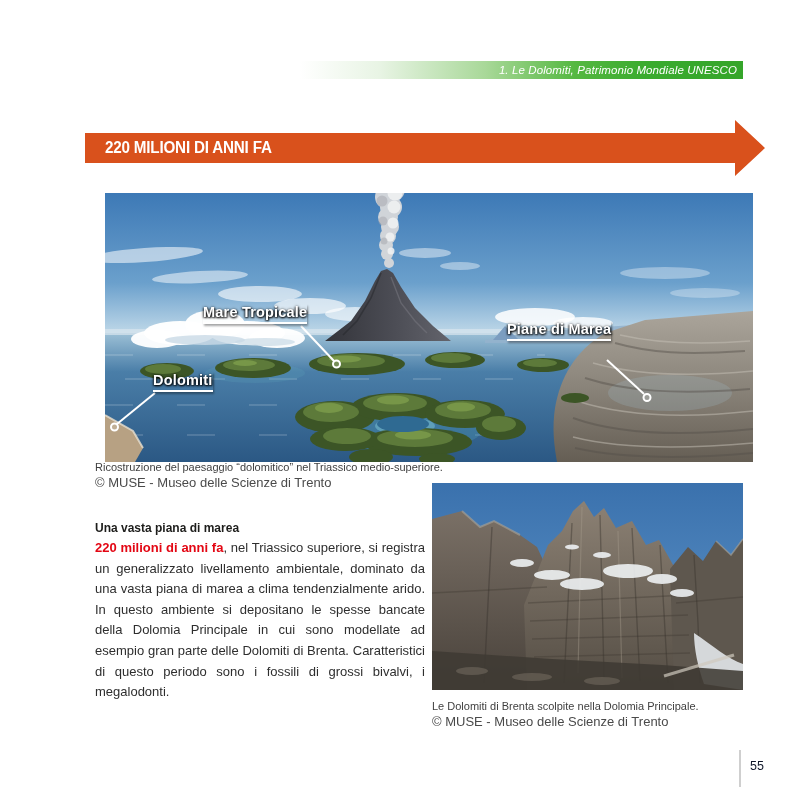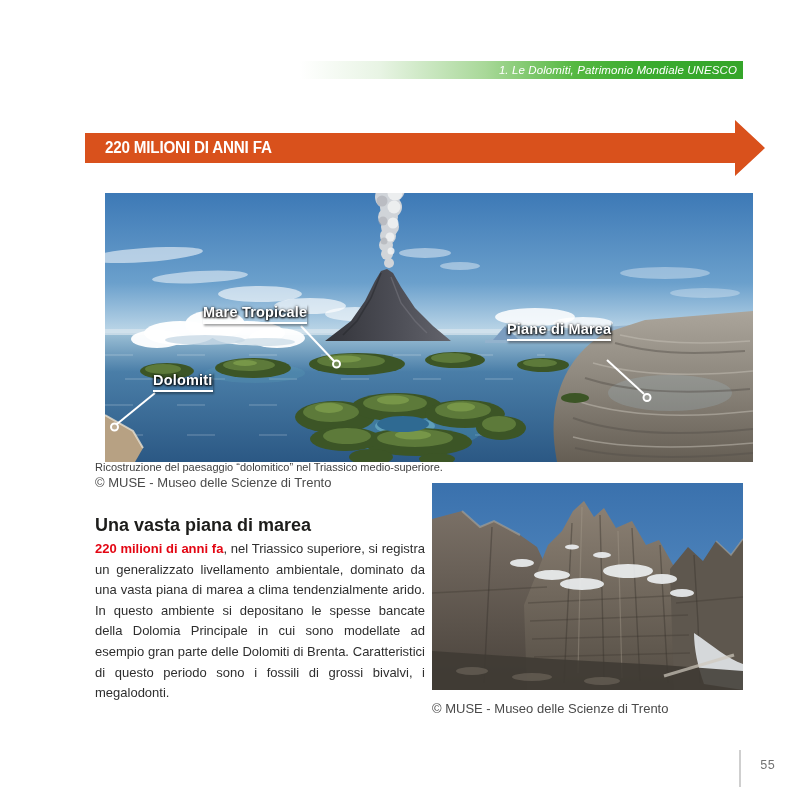--- a/index.html
+++ b/index.html
@@ -32,32 +32,32 @@
 
   
   .cap{position:absolute;color:#3f3f3f;}
   .cap .line1{font-size:11px;line-height:13px;}
   .cap .line2{font-size:13px;line-height:11px;margin-top:3px;color:#4a4a4a;}
   .cap-ill{left:95px;top:461px;width:620px;}
   .cap-photo{left:432px;top:700px;width:320px;}
 
   
   .article{position:absolute;left:95px;top:509px;width:330px;color:#2e2e2e;}
-  .article h3{margin:6px 0 3px 0;font-size:18px;font-weight:700;color:#1d1d1b;}
+  .article h3{margin:12px 0 3px 0;font-size:12px;font-weight:700;color:#1d1d1b;}
   .article p{margin:0;font-size:13px;line-height:20.6px;text-align:justify;}
   .article .lead{color:#e30613;font-weight:700;}
 
   
   .photo{position:absolute;left:432px;top:483px;width:311px;height:207px;margin:0;}
   .photo svg{display:block;}
 
   
   .folio{position:absolute;left:739px;top:750px;display:flex;align-items:flex-start;}
   .folio-rule{width:2px;height:37px;background:#cfcfcf;}
-  .folio span{padding-left:19px;padding-top:9px;font-size:12.5px;color:#737373;font-family:Liberation Mono, monospace;}
+  .folio span{padding-left:9px;padding-top:9px;font-size:12.5px;color:#0f172a;}
 </style>
 </head>
 <body>
 
 <div class="page">
 
   <div class="topbar">
     <span>1. Le Dolomiti, Patrimonio Mondiale UNESCO</span>
   </div>
 
@@ -308,20 +308,21 @@
       <path d="M232,193 L302,172" stroke="#cfc9bd" stroke-width="3" opacity=".7" fill="none"></path>
       <g fill="#6a6258" opacity=".7">
         <ellipse cx="40" cy="188" rx="16" ry="4"></ellipse>
           <ellipse cx="100" cy="194" rx="20" ry="4"></ellipse>
         <ellipse cx="170" cy="198" rx="18" ry="4"></ellipse>
       </g>
     </svg>
   </figure>
 
   <div class="cap cap-photo">
+    <div class="line1">Le Dolomiti di Brenta scolpite nella Dolomia Principale.</div>
     <div class="line2">© MUSE - Museo delle Scienze di Trento</div>
   </div>
 
   <div class="folio">
     <div class="folio-rule"></div>
     <span>55</span>
   </div>
 
 </div>
 

